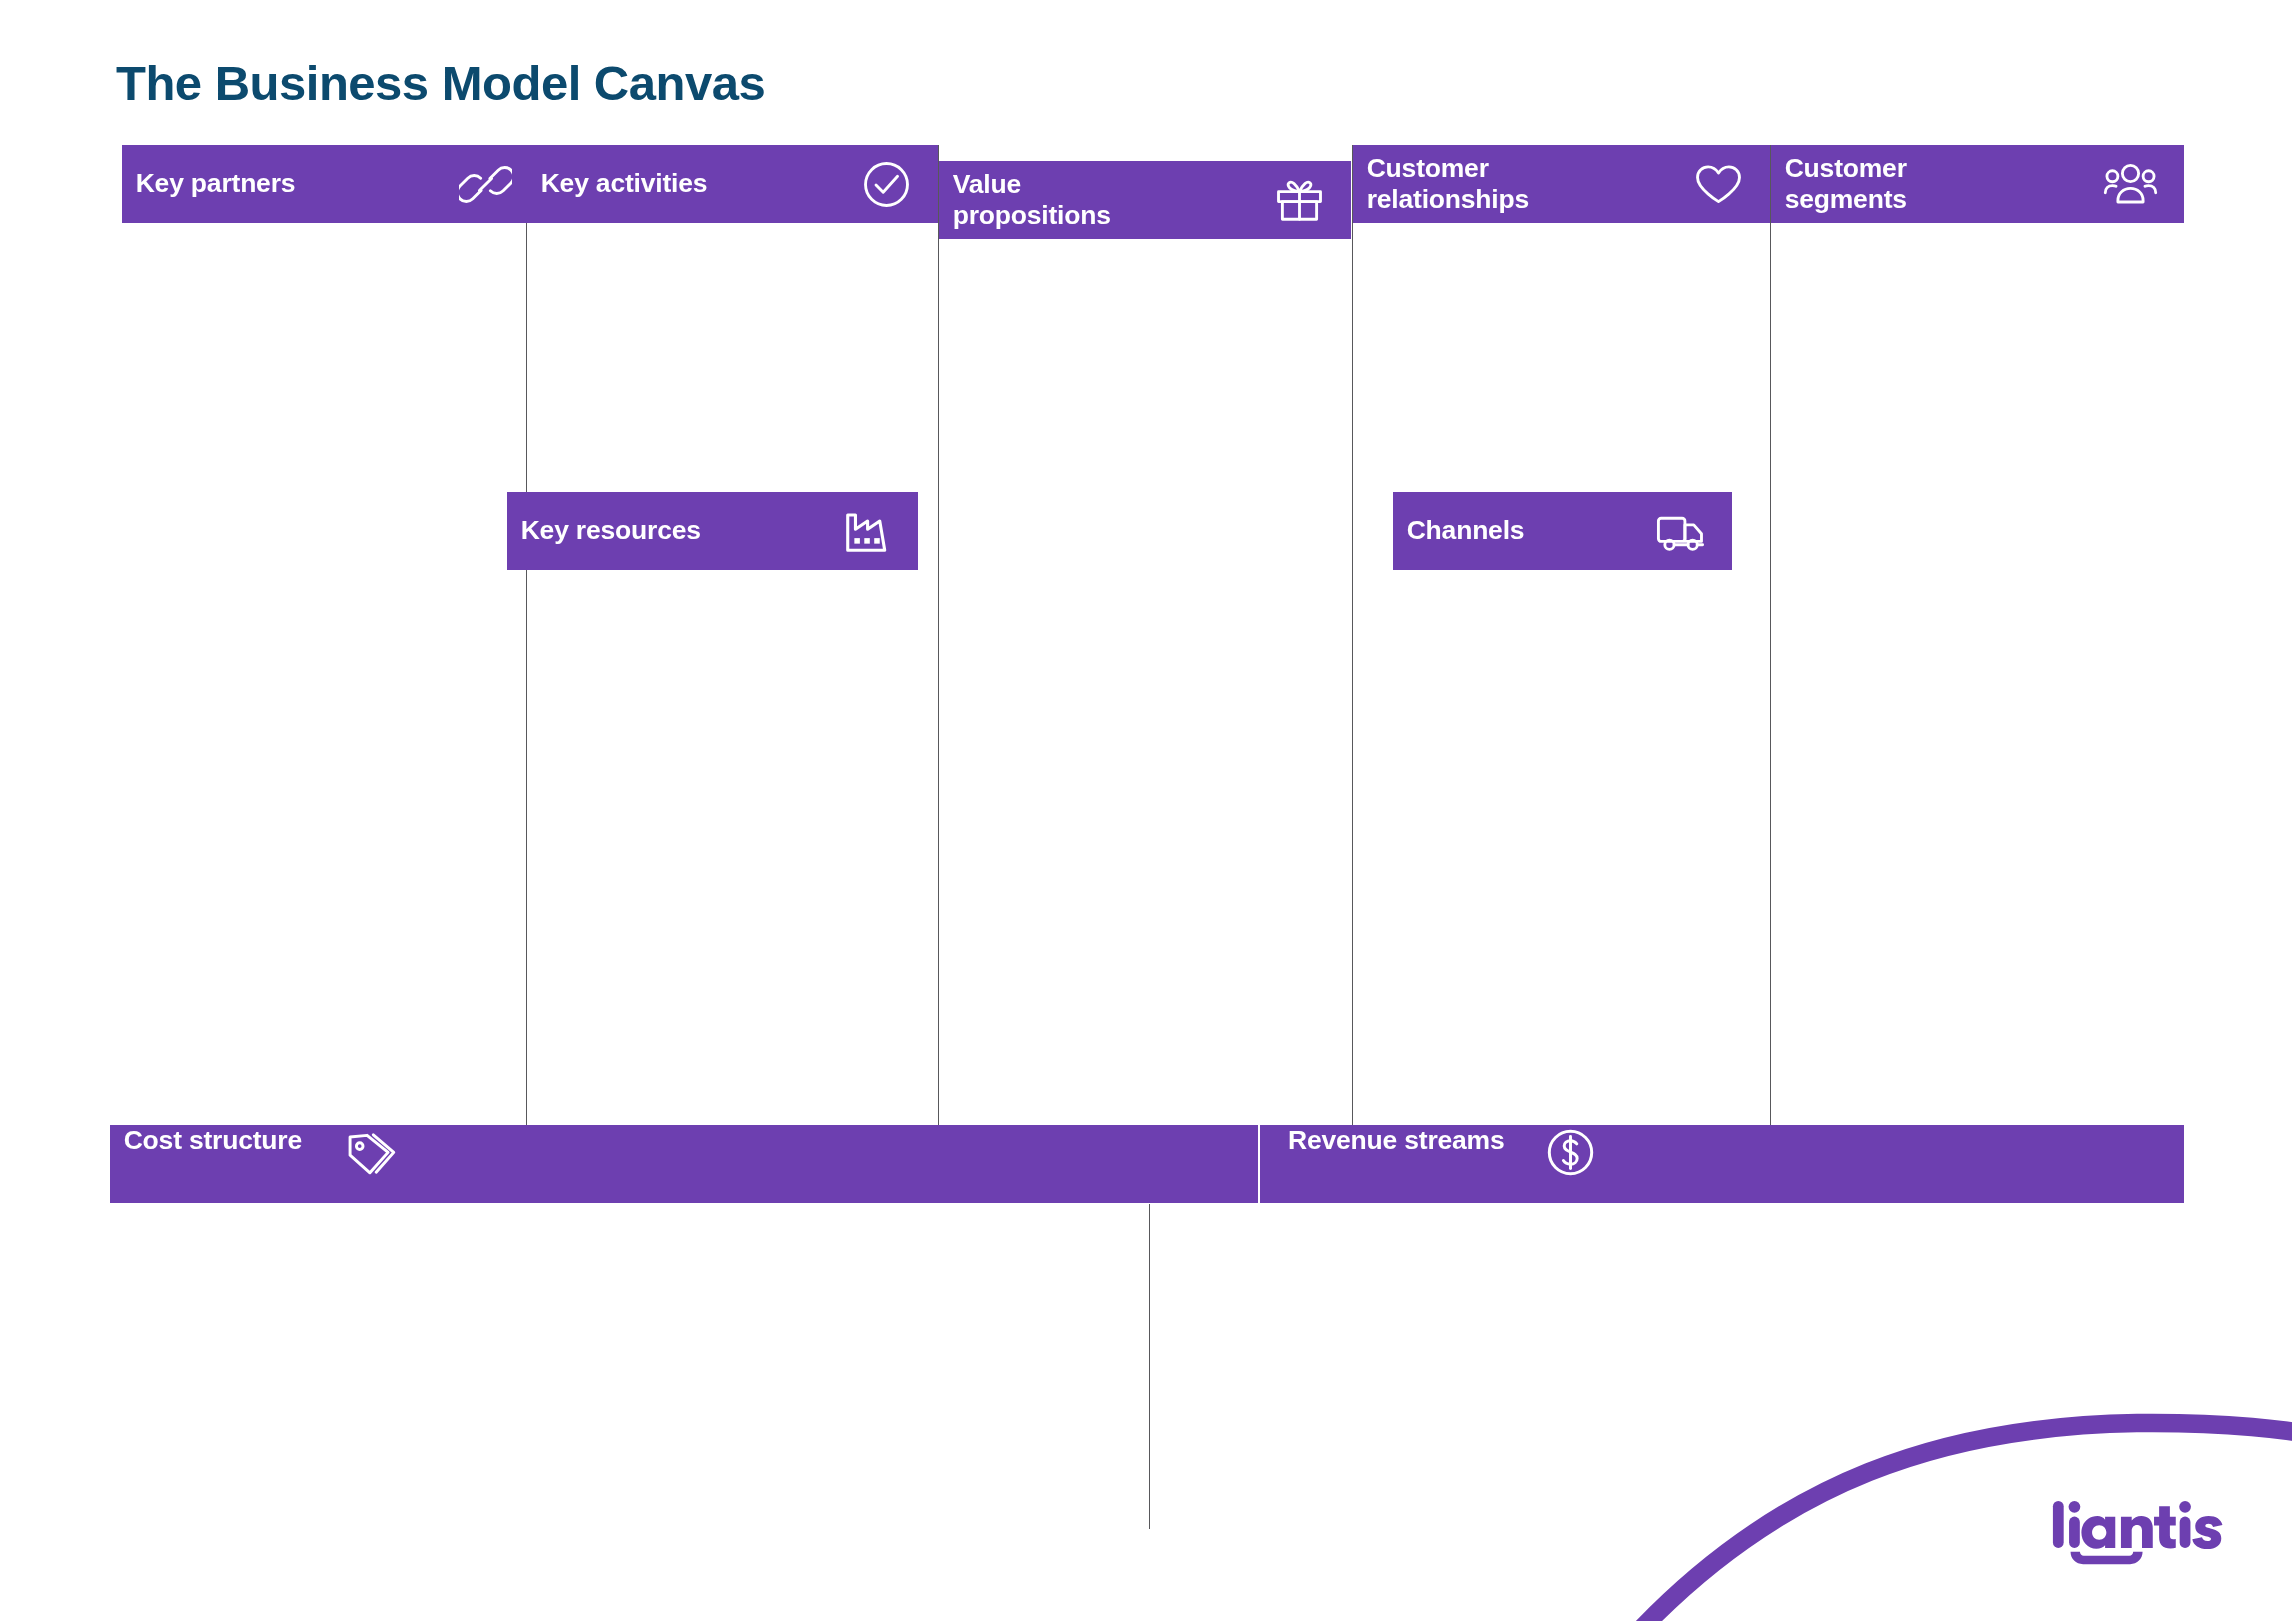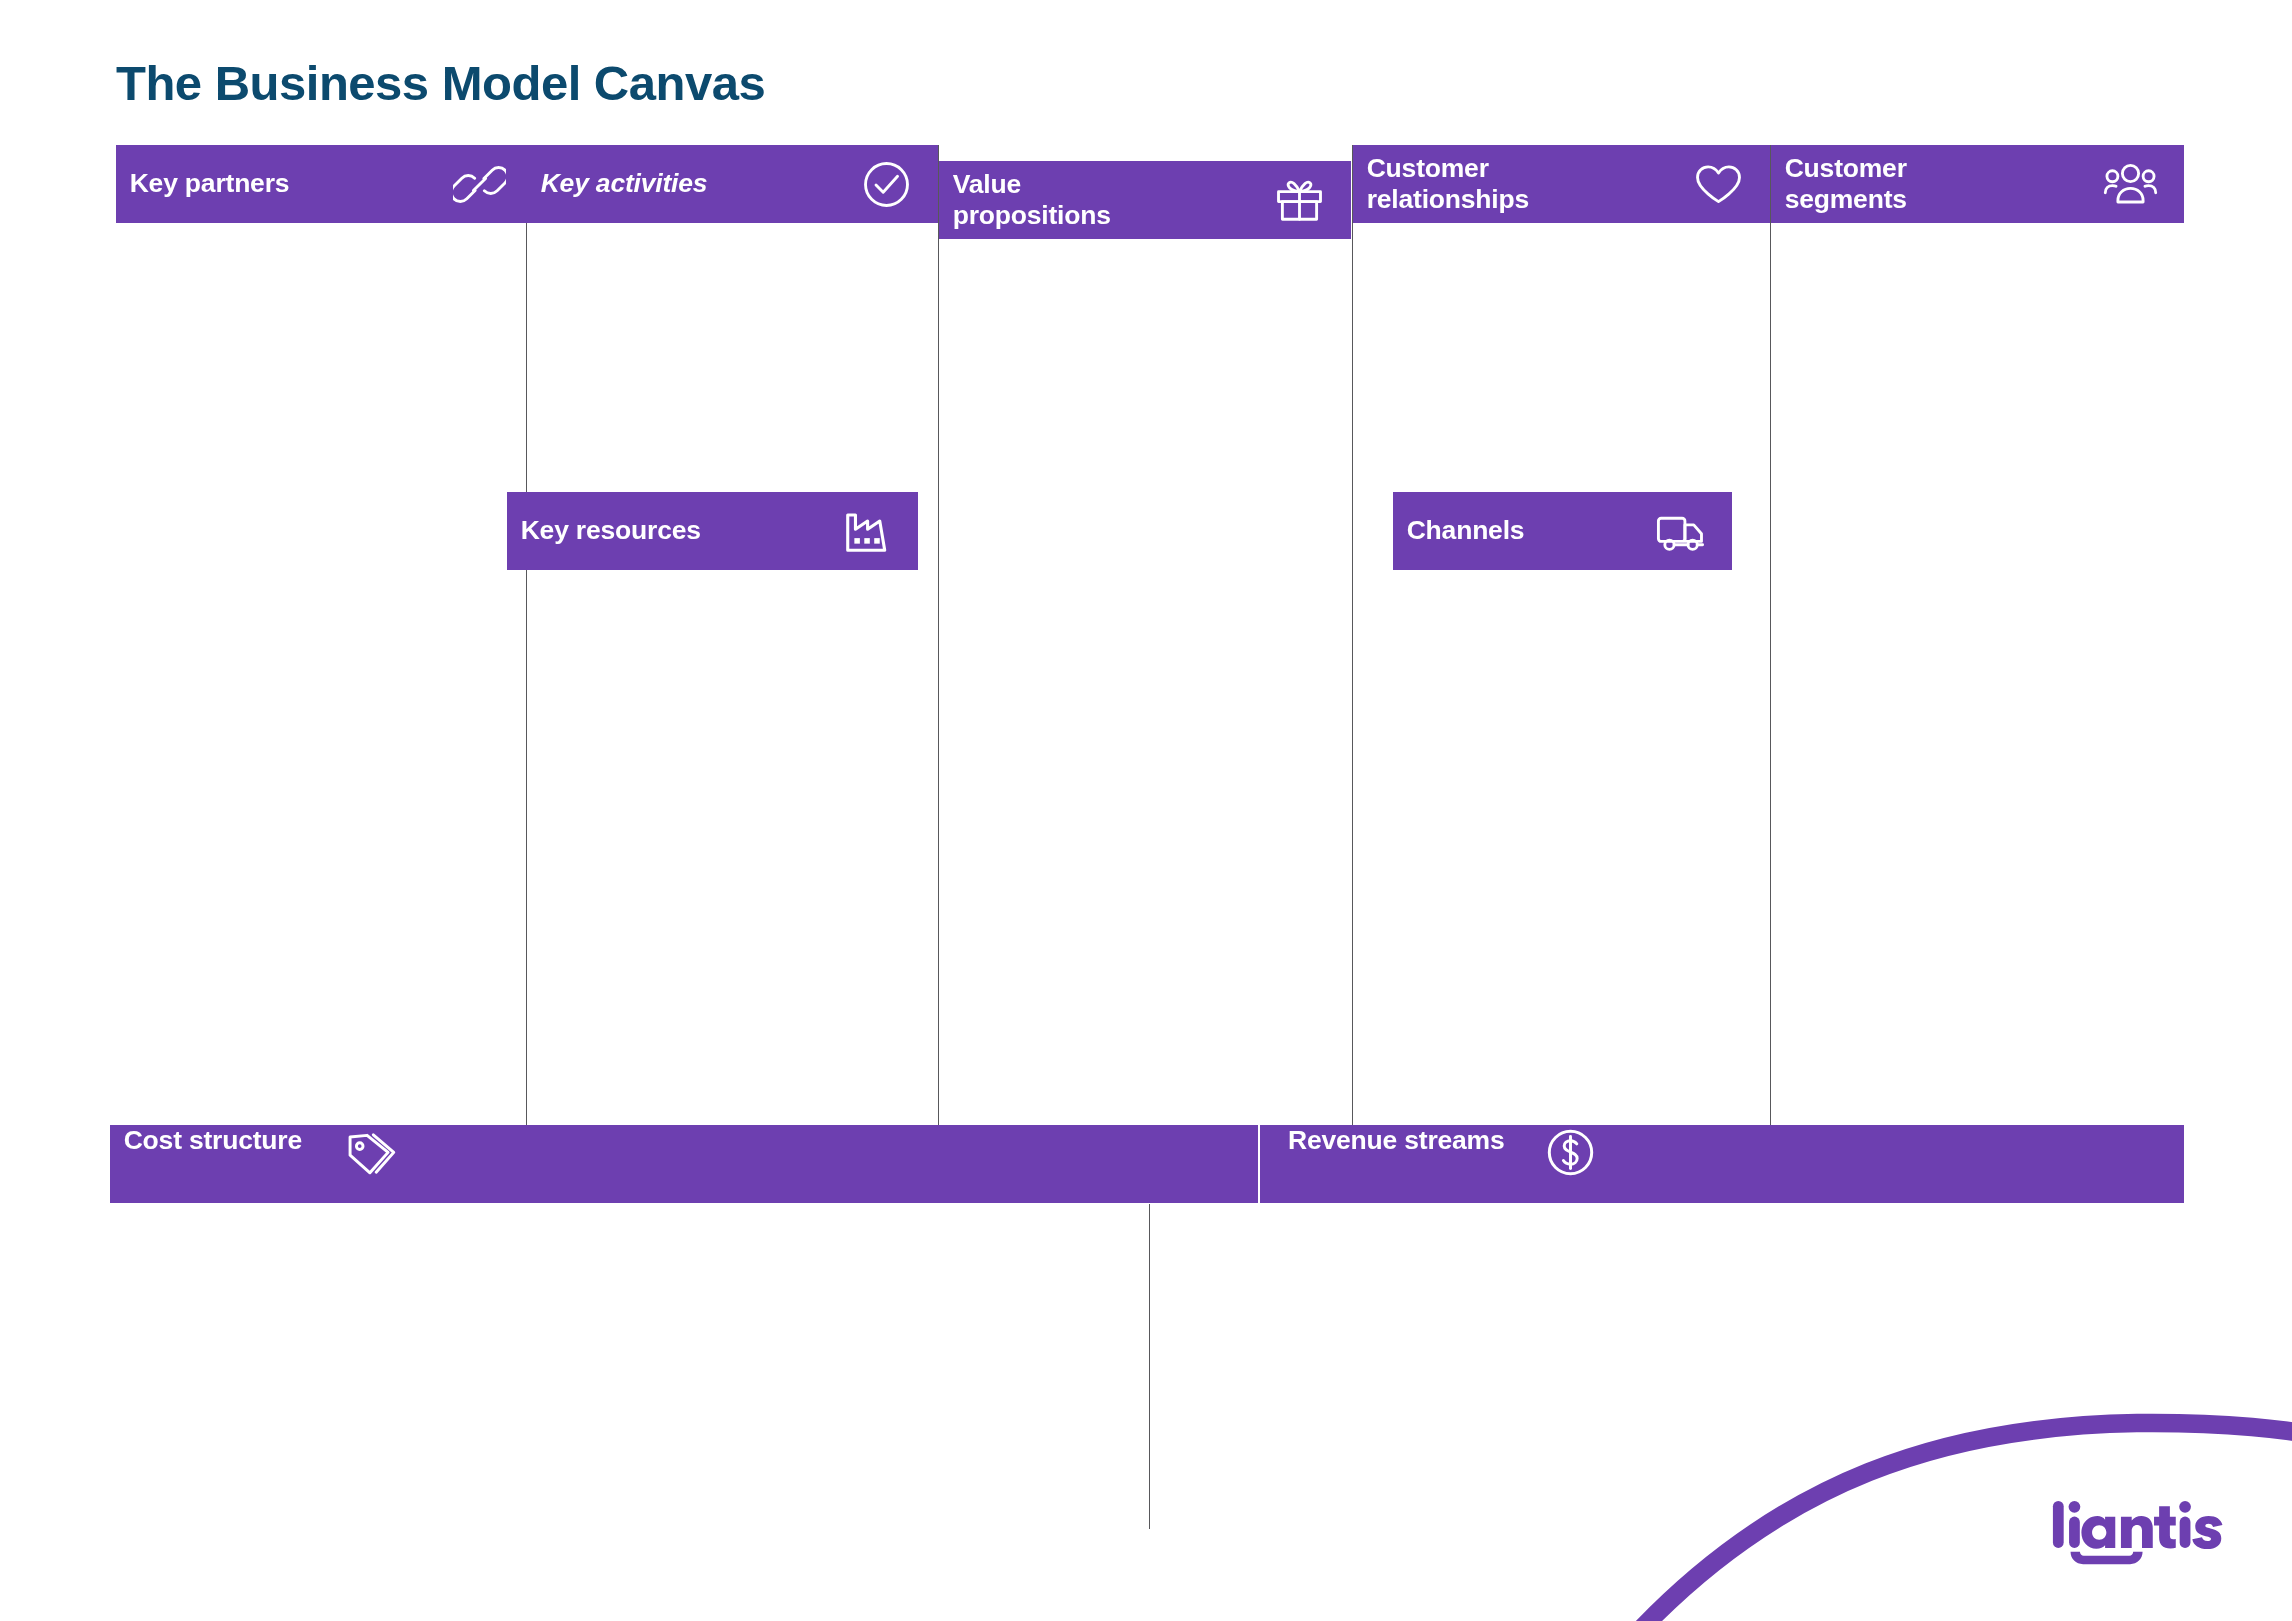--- a/index.html
+++ b/index.html
@@ -135,32 +135,32 @@
     <path d="M1640 1700 C 1810 1500, 2000 1455, 2180 1452 C 2270 1451, 2330 1458, 2400 1470" fill="none" stroke="#6d3fb0" stroke-width="19" stroke-linecap="round"></path>
   </svg>
 
   <div class="grid-block">
 
     <div class="vsep" style="left:416px;  height:980px;"></div>
     <div class="vsep" style="left:828px;  height:980px;"></div>
     <div class="vsep" style="left:1242px; height:980px;"></div>
     <div class="vsep" style="left:1660px; height:980px;"></div>
 
-    <div class="hdr" style="left:6px; top:0px; width:415px; height:78px;gap:40px;">
+    <div class="hdr" style="left:12px; top:0px; width:415px; height:78px;gap:40px;">
       <span class="hdr-label">Key partners</span>
       <span class="hdr-icon">
         <svg width="53" height="53" viewBox="0 0 48 48" fill="none" stroke="#ffffff" stroke-width="2.6" stroke-linecap="round" stroke-linejoin="round">
           <path d="M20 29.5 L12.5 37 a8.2 8.2 0 0 1 -11.6 -11.6 L8 18.3 a8.2 8.2 0 0 1 11.6 0"></path>
           <path d="M28 18.5 L35.5 11 a8.2 8.2 0 0 1 11.6 11.6 L40 29.7 a8.2 8.2 0 0 1 -11.6 0"></path>
           <path d="M18.5 29.5 L29.5 18.5"></path>
         </svg>
       </span>
     </div>
 
-    <div class="hdr" style="left:417px; top:0px; width:411px; height:78px;font-style:italic;">
+    <div class="hdr" style="left:417px; top:0px; width:411px; height:78px;">
       <span class="hdr-label">Key activities</span>
       <span class="hdr-icon">
         <svg width="53" height="53" viewBox="0 0 48 48" fill="none" stroke="#ffffff" stroke-width="2.6" stroke-linecap="round" stroke-linejoin="round">
           <circle cx="24" cy="24" r="19"></circle>
           <path d="M14.5 24.5 L21 31 L34 16.5"></path>
         </svg>
       </span>
     </div>
 
     <div class="hdr" style="left:397px; top:347px; width:411px; height:78px;">

